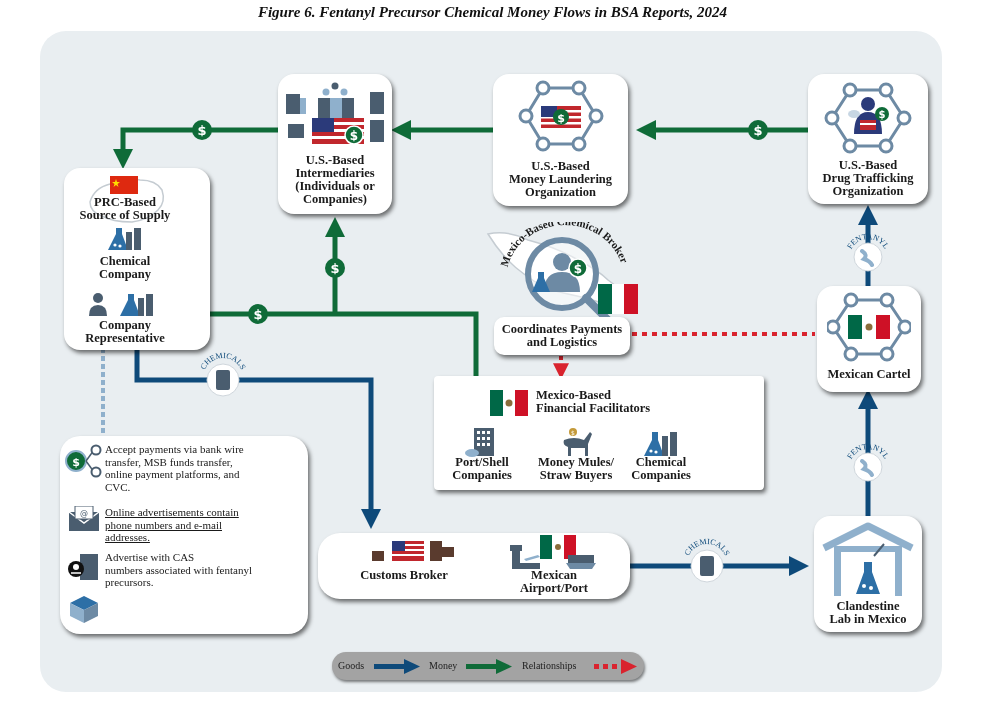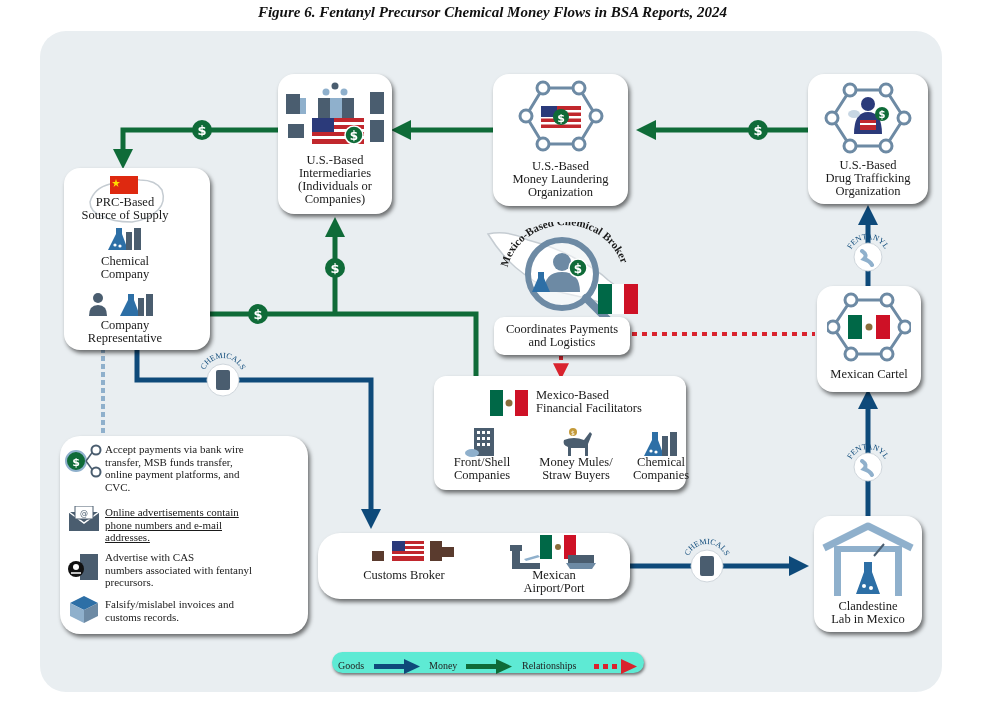--- a/index.html
+++ b/index.html
@@ -1,25 +1,25 @@
 <!DOCTYPE html>
 <html><head>
 <meta charset="utf-8">
 <style>
   html,body{margin:0;padding:0;background:#ffffff;}
   body{width:985px;height:706px;position:relative;overflow:hidden;font-family:"DejaVu Serif","Liberation Serif",serif;}
   .title{position:absolute;left:0;top:4px;width:985px;text-align:center;font-family:"Liberation Serif","DejaVu Serif",serif;font-style:italic;font-weight:bold;font-size:15px;color:#111;}
   .panel{position:absolute;left:40px;top:31px;width:902px;height:661px;background:#e9eef1;border-radius:26px;}
   svg.flows{position:absolute;left:0;top:0;}
   .node{position:absolute;background:#fff;border-radius:16px;box-shadow:2px 3px 4px rgba(0,0,0,0.55);box-sizing:border-box;text-align:center;}
-  .lbl{font-family:"Liberation Serif","DejaVu Serif",serif;font-weight:normal;font-size:12.5px;line-height:13px;color:#1a1a1a;}
+  .lbl{font-family:"Liberation Serif","DejaVu Serif",serif;font-weight:bold;font-size:12.5px;line-height:13px;color:#1a1a1a;}
   .reg{font-family:"Liberation Serif","DejaVu Serif",serif;font-size:11px;line-height:12.5px;color:#1a1a1a;}
   .abs{position:absolute;}
   .legend-title{position:absolute;left:457px;top:639px;font-family:"Liberation Serif","DejaVu Serif",serif;font-weight:bold;font-size:10px;color:#111;letter-spacing:0.3px;margin-top:20px;}
-  .legend{position:absolute;left:332px;top:652px;width:312px;height:21px;background:#5eead4;border-radius:14px;box-shadow:1px 2px 3px rgba(0,0,0,0.5);}
+  .legend{position:absolute;left:332px;top:652px;width:312px;height:28px;background:#a3a3a3;border-radius:14px;box-shadow:1px 2px 3px rgba(0,0,0,0.5);}
   .legend span.t{position:absolute;top:8px;font-family:"Liberation Serif","DejaVu Serif",serif;font-size:10px;color:#222;}
 </style>
 </head>
 <body>
 
 <div class="title">Figure 6. Fentanyl Precursor Chemical Money Flows in BSA Reports, 2024</div>
 <div class="panel"></div>
 
 <svg class="flows" width="985" height="706">
   <defs>
@@ -251,21 +251,21 @@
         <circle cx="6" cy="35" r="6" fill="#fff"></circle>
     </g>
     <rect x="21" y="23" width="14" height="24" fill="#006847"></rect>
       <rect x="35" y="23" width="14" height="24" fill="#fff"></rect>
       <rect x="49" y="23" width="14" height="24" fill="#ce1126"></rect>
     <circle cx="42" cy="35" r="3.5" fill="#8a6d3b"></circle>
   </svg>
   <div class="abs lbl" style="left:0;width:104px;top:82px;">Mexican Cartel</div>
 </div>
 
-<div class="node" style="left:434px;top:376px;width:252px;height:114px;border-radius:12px;">
+<div class="node" style="left:434px;top:376px;width:330px;height:114px;border-radius:4px;">
   <svg class="abs" style="left:56px;top:14px" width="38" height="26">
     <rect width="13" height="26" fill="#006847"></rect>
       <rect x="13" width="12" height="26" fill="#fff"></rect>
       <rect x="25" width="13" height="26" fill="#ce1126"></rect>
     <circle cx="19" cy="13" r="3.5" fill="#8a6d3b"></circle>
   </svg>
   <div class="abs lbl" style="left:102px;top:13px;text-align:left;">
     <div>Mexico-Based</div>
     <div>Financial Facilitators</div>
   </div>
@@ -290,21 +290,21 @@
       <text x="15" y="10.5" text-anchor="middle" font-family="DejaVu Sans, sans-serif" font-size="6" fill="#fff">$</text>
   </svg>
   <svg class="abs" style="left:206px;top:48px" width="40" height="34">
     <polygon points="4,32 12,16 12,8 18,8 18,16 24,32" fill="#2d6fa6"></polygon>
     <circle cx="11" cy="27" r="1.6" fill="#fff"></circle>
       <circle cx="16" cy="28" r="1.6" fill="#fff"></circle>
     <rect x="22" y="12" width="6" height="20" fill="#4a5d6f"></rect>
       <rect x="30" y="8" width="7" height="24" fill="#4a5d6f"></rect>
   </svg>
   <div class="abs lbl" style="left:6px;width:84px;top:80px;">
-    <div>Front/Shell</div>
+    <div>Port/Shell</div>
     <div>Companies</div>
   </div>
   <div class="abs lbl" style="left:94px;width:96px;top:80px;">
     <div>Money Mules/</div>
     <div>Straw Buyers</div>
   </div>
   <div class="abs lbl" style="left:188px;width:78px;top:80px;">
     <div>Chemical</div>
     <div>Companies</div>
   </div>
@@ -345,24 +345,20 @@
   <div class="abs reg" style="left:45px;top:115px;text-align:left;">
     <div>Advertise with CAS</div>
     <div>numbers associated with fentanyl</div>
     <div>precursors.</div>
   </div>
   <svg class="abs" style="left:8px;top:158px" width="32" height="30">
     <polygon points="16,2 30,9 16,16 2,9" fill="#2d6fa6"></polygon>
     <polygon points="2,9 16,16 16,29 2,22" fill="#8fb0cc"></polygon>
     <polygon points="30,9 16,16 16,29 30,22" fill="#6d8aa4"></polygon>
   </svg>
-  <div class="abs reg" style="left:45px;top:162px;text-align:left;">
-    <div>Falsify/mislabel invoices and</div>
-    <div>customs records.</div>
-  </div>
 </div>
 
 <div class="node" style="left:318px;top:533px;width:312px;height:66px;border-radius:22px;">
   <svg class="abs" style="left:52px;top:6px" width="90" height="24">
     <rect x="2" y="12" width="12" height="10" fill="#5a3b2e"></rect>
     <rect x="22" y="2" width="32" height="20" fill="#c1272d"></rect>
     <rect x="22" y="5" width="32" height="2" fill="#fff"></rect>
       <rect x="22" y="10" width="32" height="2" fill="#fff"></rect>
       <rect x="22" y="15" width="32" height="2" fill="#fff"></rect>
     <rect x="22" y="2" width="13" height="10" fill="#2b3a7a"></rect>

